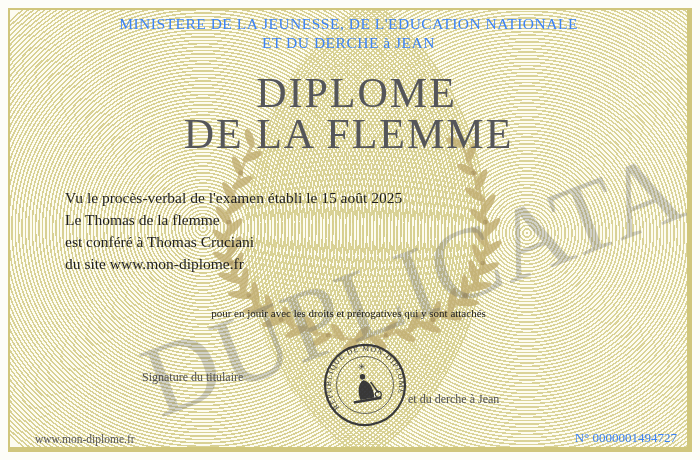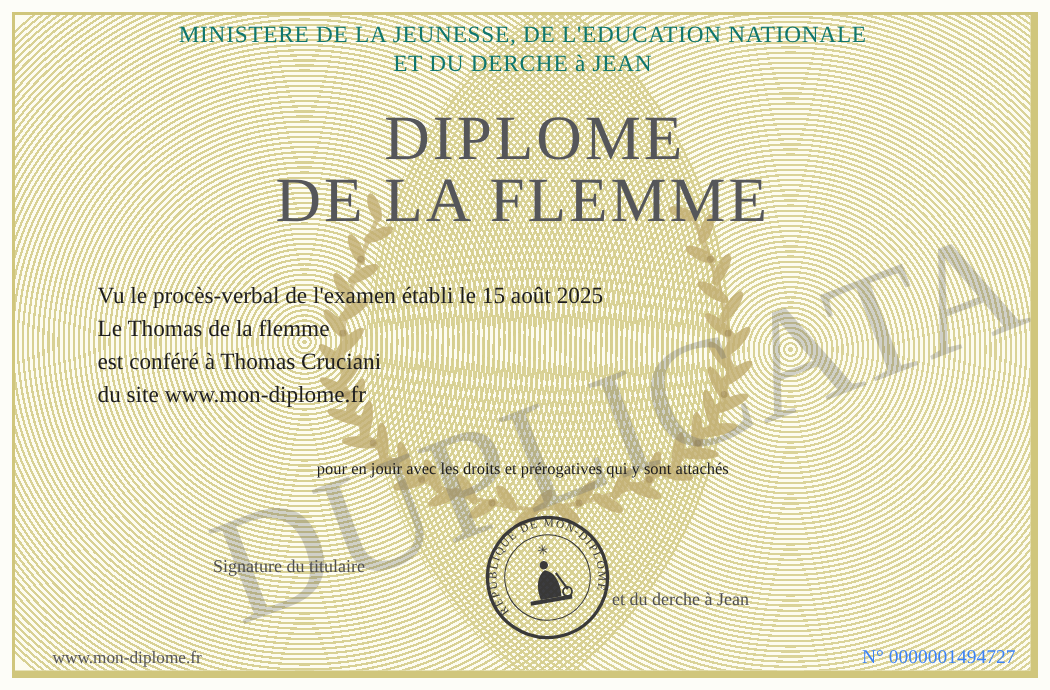--- a/index.html
+++ b/index.html
@@ -23,21 +23,21 @@
   .wreath-svg{position:absolute;left:0;top:0;width:683px;height:437px;z-index:2;}
   .watermark{
     position:absolute;left:138px;top:322px;z-index:3;
     font-size:102px;line-height:1.05;letter-spacing:1px;
     color:rgba(105,105,105,.30);white-space:nowrap;
     transform:rotate(-21deg);transform-origin:0 50%;
     font-family:"Liberation Serif", serif;
   }
   .txt{position:absolute;z-index:4;color:#1d1d1f;}
   .center{left:0;right:0;text-align:center;}
-  .hdr{font-size:15.5px;letter-spacing:.5px;color:#0f766e;}
+  .hdr{font-size:15.5px;letter-spacing:.5px;color:#3b82f6;}
   .hdr1{top:5px;} .hdr2{top:24px;}
   .title{font-size:42px;letter-spacing:2px;color:#55565a;line-height:1;}
   .title1{top:62px;margin-left:16px;} .title2{top:103px;}
   .body-block{left:55px;top:177px;font-size:15.5px;line-height:22px;white-space:nowrap;}
   .grant{top:297px;font-size:11px;}
   .small{font-size:12px;color:#4e4e50;}
   .sig{left:132px;top:360px;}
   .min1{left:398px;top:360px;} .min2{left:398px;top:382px;}
   .url{left:25px;top:423px;font-size:11.5px;color:#55555a;}
   .serial{right:10px;top:420px;font-size:13px;color:#3b82f6;}

